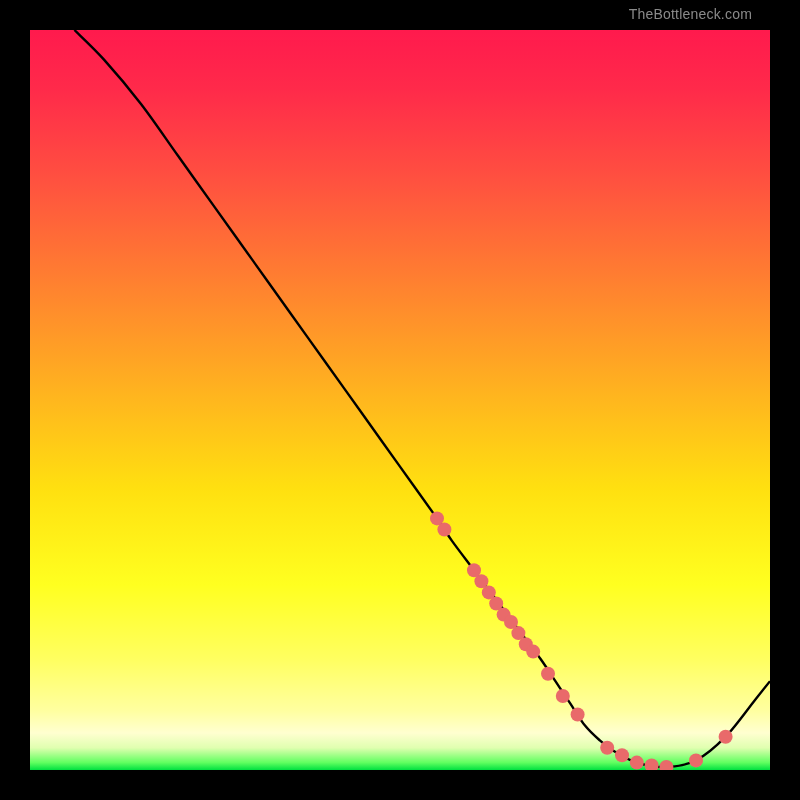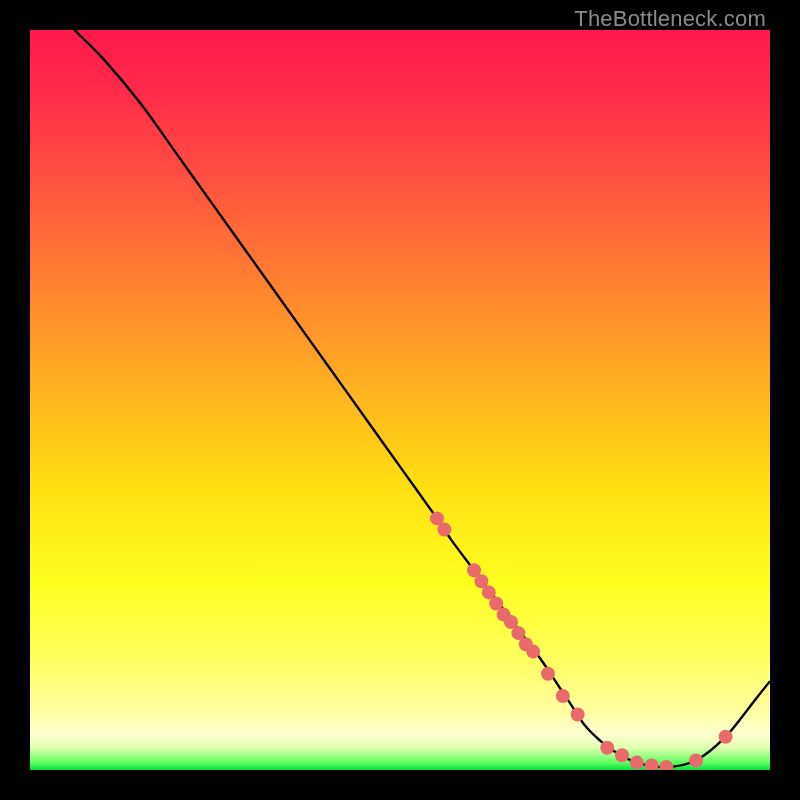--- a/index.html
+++ b/index.html
@@ -29,23 +29,23 @@
       #ffffa0 92%,
       #ffffd0 95%,
       #e0ffb0 97%,
       #60ff60 99%,
       #00e040 100%
     );
   }
   .watermark {
     position: absolute;
     top: 6px;
-    right: 34px;
+    right: 48px;
     color: #8a8a8a;
-    font-size: 22px;
+    font-size: 14px;
     font-weight: 500;
     letter-spacing: 0.2px;
   }
   svg.curve {
     position: absolute;
     left: 0;
     top: 0;
     width: 740px;
     height: 740px;
   }

